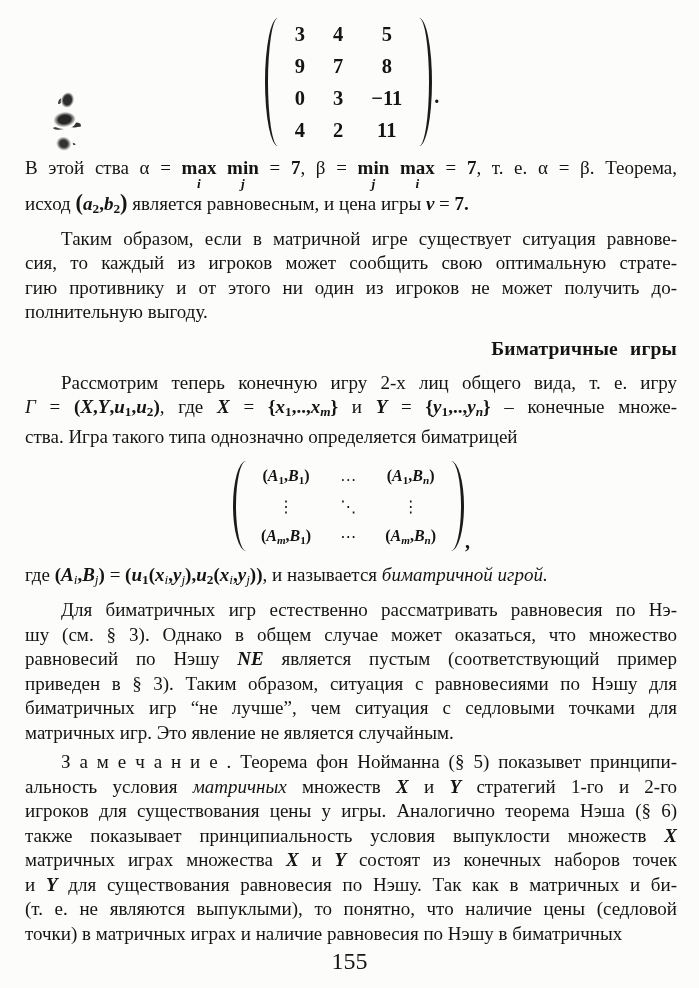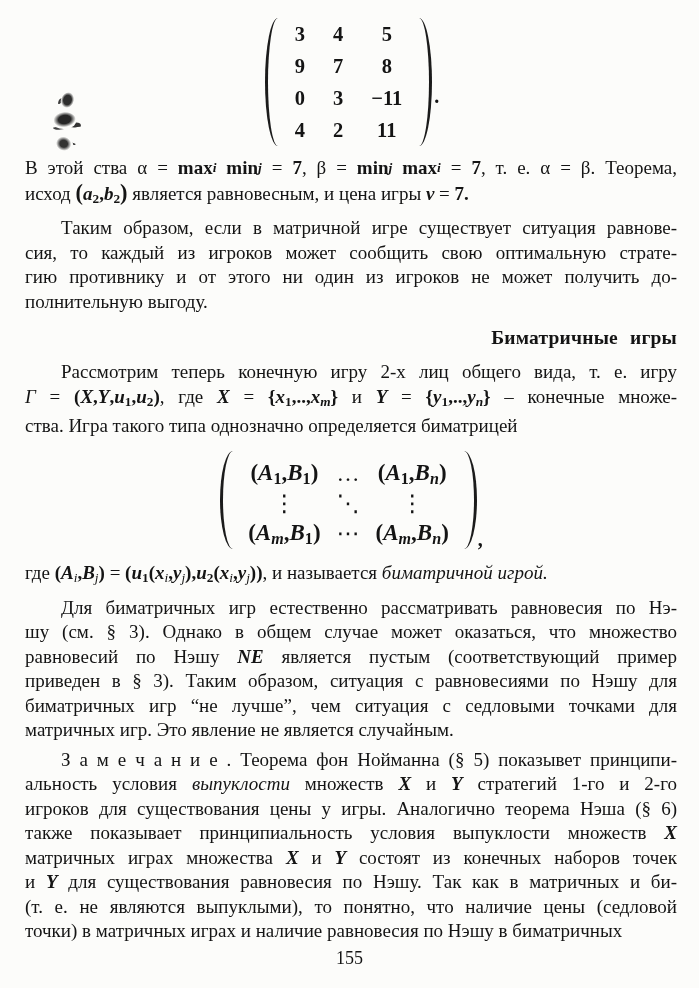--- a/index.html
+++ b/index.html
@@ -29,21 +29,21 @@
 
   .seg-b  { font-weight: bold; }
   .seg-i  { font-style: italic; }
   .seg-bi { font-weight: bold; font-style: italic; }
   .seg-sub { font-size: 0.70em; vertical-align: -0.24em; }
   .seg-big { font-size: 1.18em; }
 
   
   .limits {
     display: inline-flex;
-    flex-direction: row;
+    flex-direction: column;
     align-items: center;
     text-align: left;
   }
   .limit-top { line-height: 19px; font-weight: bold; }
   .limit-bot { line-height: 14px; font-size: 13.5px; font-style: italic; font-weight: bold; }
 
   
   .heading {
     margin: 13px 0 11px 0;
     font-size: 19.5px;
@@ -69,24 +69,23 @@
   }
   .mt1 {
     grid-auto-rows: 32px;
     column-gap: 28px;
     font-weight: bold;
     font-size: 20.5px;
     padding: 0 14px;
   }
   .mt2 {
     grid-auto-rows: 30px;
-    column-gap: 16px;
-    font-size: 23px;
+    column-gap: 29px;
+    font-size: 16px;
     padding: 0 12px;
-    margin-top: 8px;
   }
 
   .paren { align-self: stretch; width: 13px; }
   .paren-l {
     border-left: 3px solid #1b1b1b;
     border-radius: 13px 0 0 13px / 50% 0 0 50%;
   }
   .paren-r {
     border-right: 3px solid #1b1b1b;
     border-radius: 0 13px 13px 0 / 0 50% 50% 0;
@@ -119,21 +118,21 @@
     transform: rotate(20deg);
     box-shadow: 8px -3px 0 -6px #2d2d2d;
   }
 
   
   .page-number {
     position: absolute;
     left: 0; right: 0;
     top: 948px;
     text-align: center;
-    font-size: 18px;
+    font-size: 24px;
   }
 </style>
 </head>
 <body>
 
 <div class="page">
 
   <div class="smudge s1"></div>
   <div class="smudge s2"></div>
   <div class="smudge s3"></div>
@@ -215,21 +214,21 @@
       <div class="line">Для биматричных игр естественно рассматривать равновесия по Нэ-</div>
       <div class="line">шу (см. § 3). Однако в общем случае может оказаться, что множество</div>
       <div class="line"><span>равновесий по Нэшу </span><span class="seg-bi">NE</span><span> является пустым (соответствующий пример</span></div>
       <div class="line">приведен в § 3). Таким образом, ситуация с равновесиями по Нэшу для</div>
       <div class="line">биматричных игр “не лучше”, чем ситуация с седловыми точками для</div>
       <div class="line">матричных игр. Это явление не является случайным.</div>
     </div>
 
   <div class="para indent gap-top">
       <div class="line">З а м е ч а н и е .  Теорема фон Нойманна (§ 5) показывет принципи-</div>
-      <div class="line"><span>альность условия </span><span class="seg-i">выпуклости</span><span> множеств  </span><span class="seg-bi">X</span><span>  и  </span><span class="seg-bi">Y</span><span>  стратегий 1-го и 2-го</span></div>
+      <div class="line"><span>альность условия </span><span class="seg-i">матричных</span><span> множеств  </span><span class="seg-bi">X</span><span>  и  </span><span class="seg-bi">Y</span><span>  стратегий 1-го и 2-го</span></div>
       <div class="line">игроков для существования цены у игры. Аналогично теорема Нэша (§ 6)</div>
       <div class="line"><span>также показывает принципиальность условия выпуклости множеств  </span><span class="seg-bi">X</span></div>
       <div class="line"><span>матричных играх множества  </span><span class="seg-bi">X</span><span>  и  </span><span class="seg-bi">Y</span><span>  состоят из конечных наборов точек</span></div>
       <div class="line"><span>и </span><span class="seg-bi">Y</span><span>  для существования равновесия по Нэшу. Так как в матричных и би-</span></div>
       <div class="line">(т. е. не являются выпуклыми), то понятно, что наличие цены (седловой</div>
       <div class="line">точки) в матричных играх и наличие равновесия по Нэшу в биматричных</div>
     </div>
 
   <div class="page-number">155</div>
 

